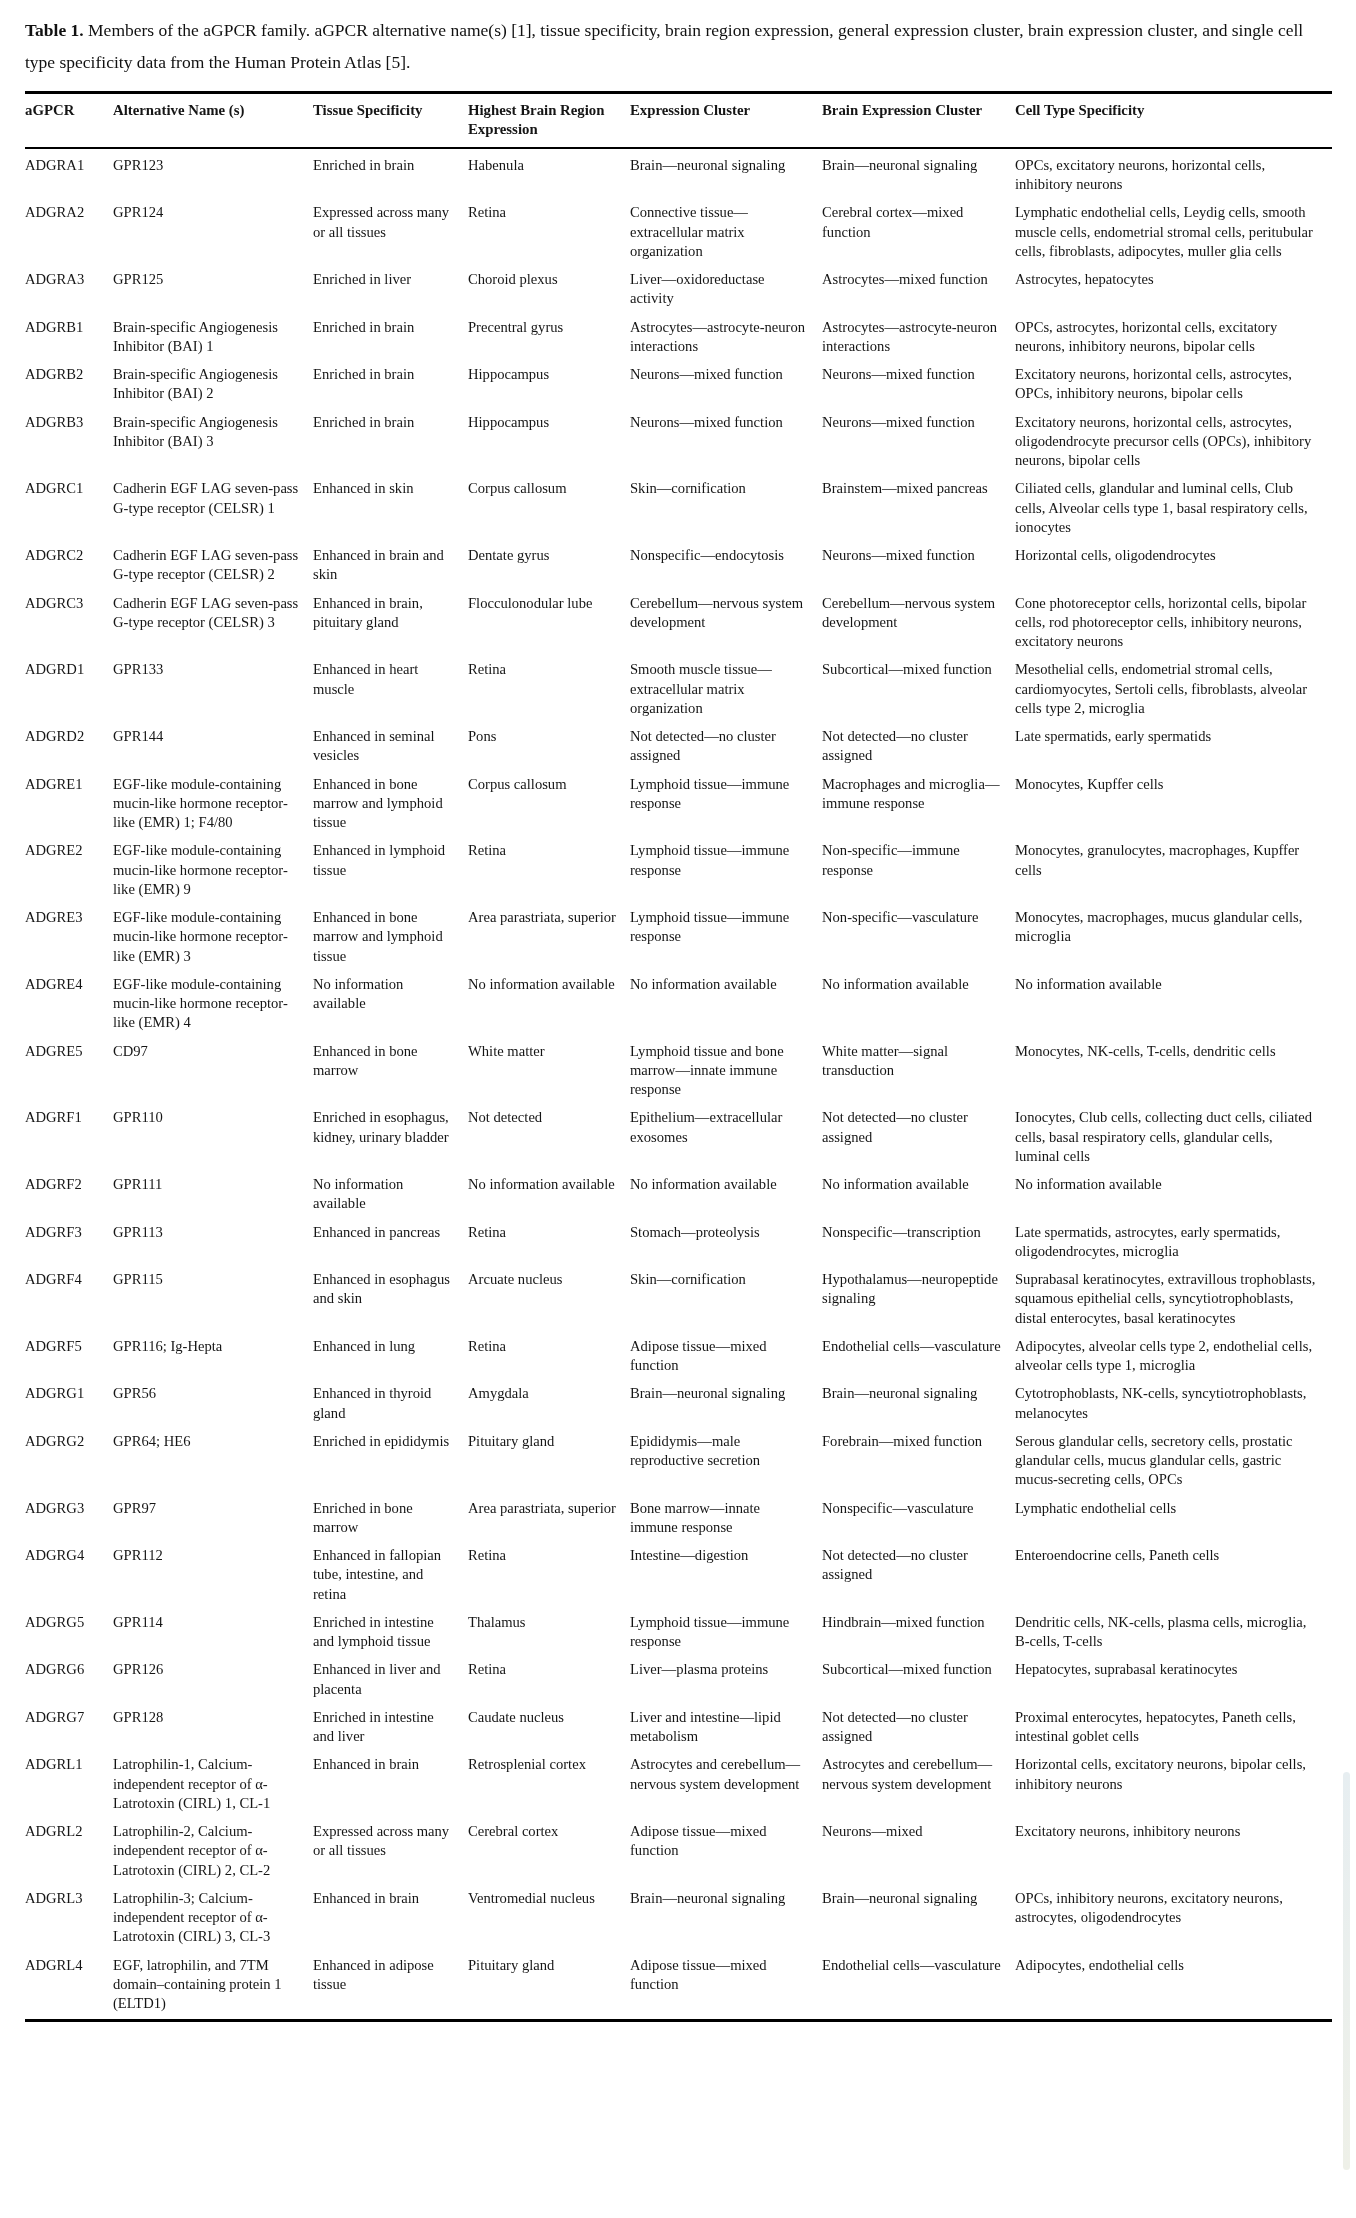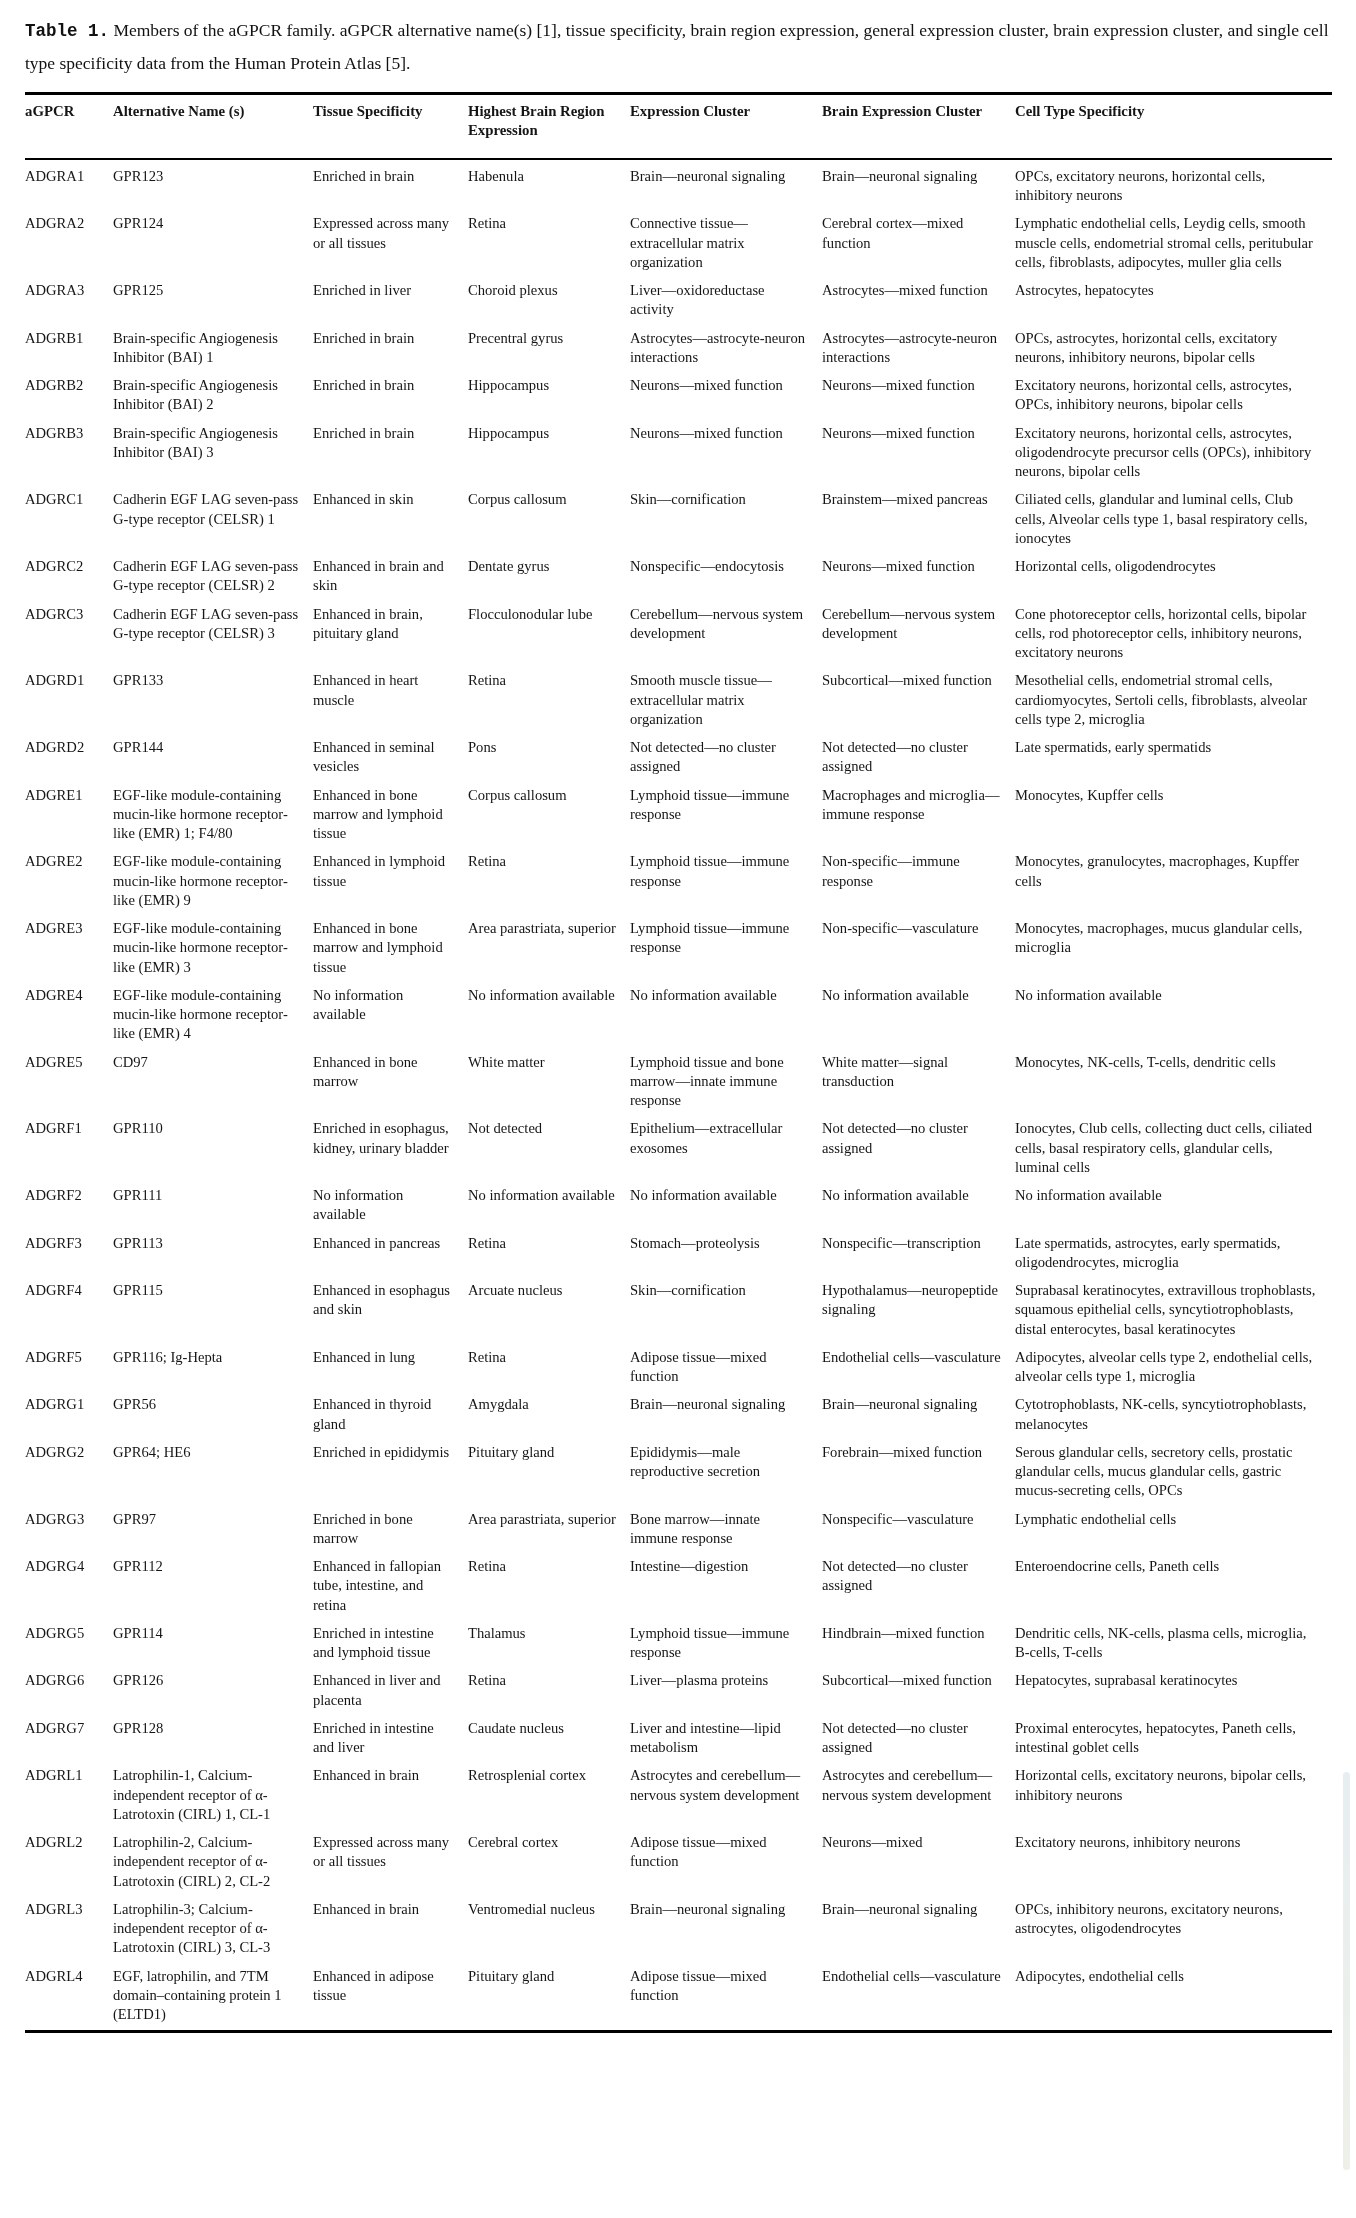--- a/index.html
+++ b/index.html
@@ -5,29 +5,29 @@
   html,body{margin:0;padding:0;background:#ffffff;}
   body{
     width:1356px;height:2218px;position:relative;overflow:hidden;
     font-family:"Liberation Serif","DejaVu Serif",serif;
     color:#151515;
   }
   .page{padding:14px 24px 0 25px;position:relative;}
   .caption{
     font-size:17.5px;line-height:1.85;margin:0 0 12px 0;color:#111;
   }
-  .caption b{font-weight:700;font-family:Liberation Mono, monospace;}
+  .caption b{font-weight:700;}
   table.agpcr{
     width:1307px;border-collapse:collapse;table-layout:fixed;
     border-top:3px solid #000;border-bottom:3px solid #000;
     font-size:14.6px;line-height:1.32;
   }
   thead th{
     text-align:left;font-weight:700;vertical-align:top;
-    padding:7px 14px 17px 0;border-bottom:2.5px solid #000;
+    padding:7px 14px 7px 0;border-bottom:2.5px solid #000;
     font-size:14.8px;
   }
   tbody td{
     vertical-align:top;text-align:left;
     padding:3px 14px 6px 0;
   }
   tbody tr:first-child td{padding-top:7px;margin-top:27px;}
   col.c1{width:88px;}
   col.c2{width:200px;}
   col.c3{width:155px;}

